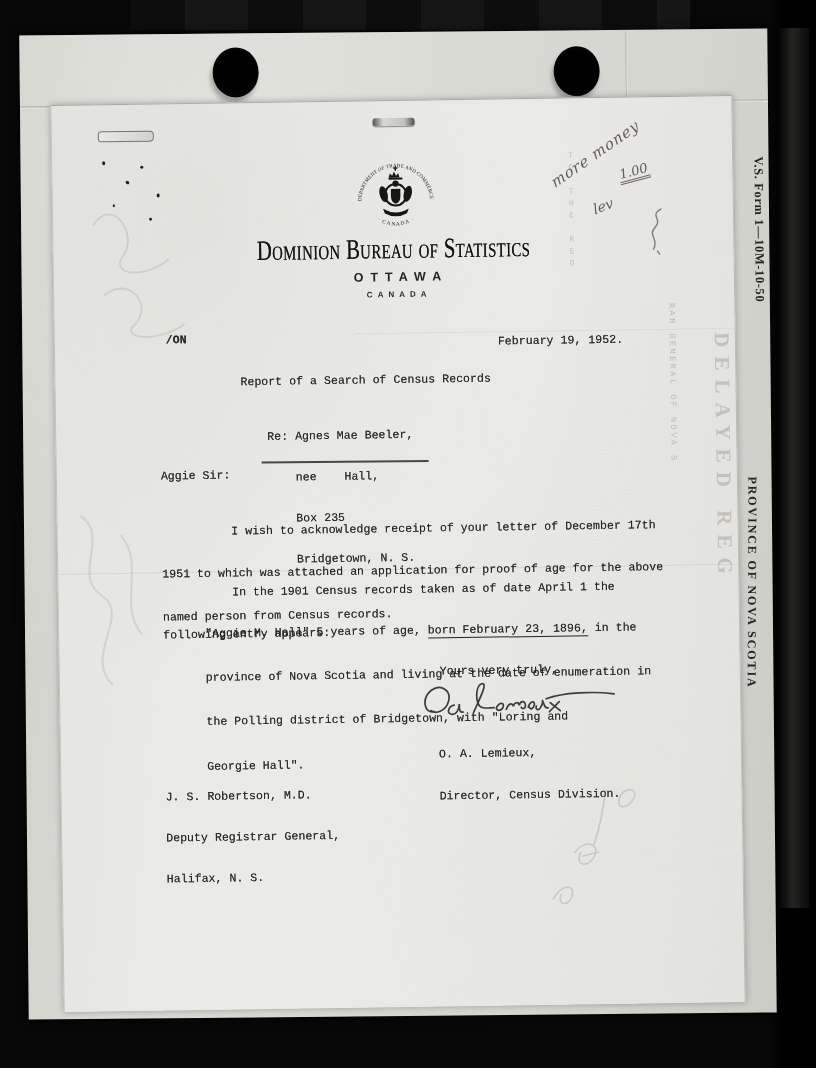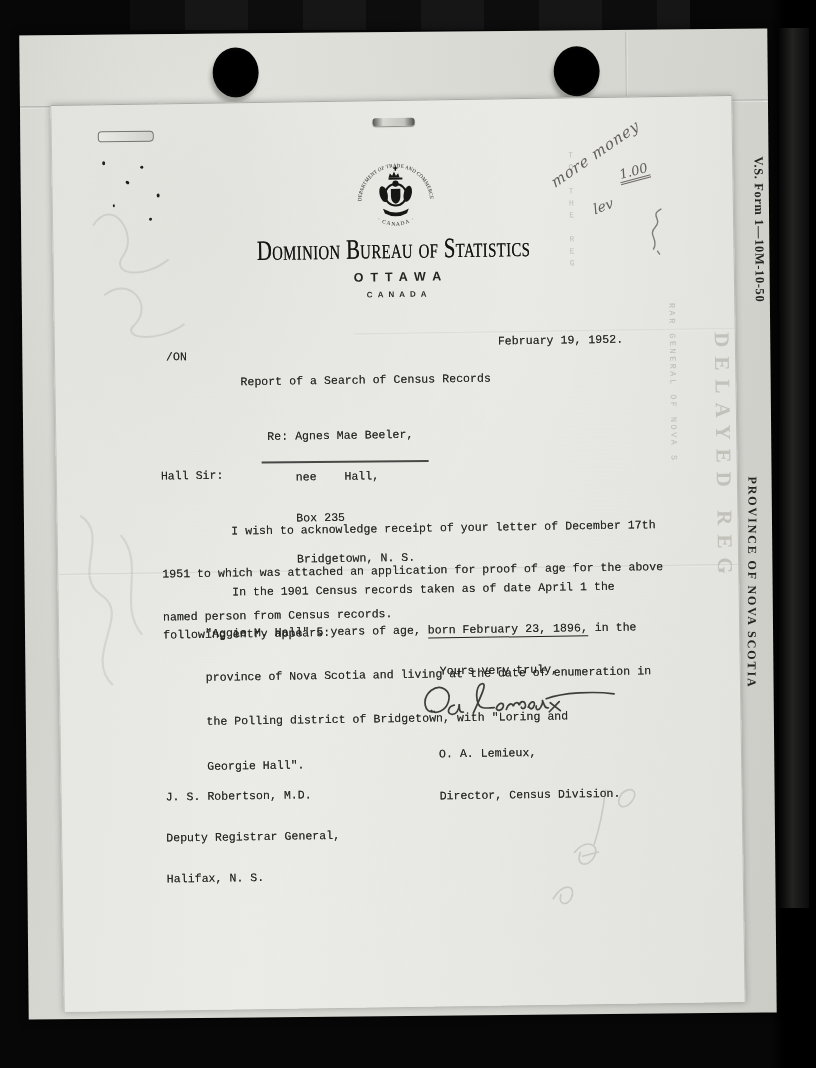--- a/index.html
+++ b/index.html
@@ -160,33 +160,33 @@
         <ellipse cx="36" cy="43" rx="4.6" ry="9.5" transform="rotate(-14 36 43)"></ellipse>
         <ellipse cx="64" cy="43" rx="4.6" ry="9.5" transform="rotate(14 64 43)"></ellipse>
         <path d="M35,60 q15,9 30,0 l-2.2,5.5 q-12.8,7 -25.6,0 z"></path>
       </g>
     </svg>
 
     <div class="bureau">Dominion Bureau of Statistics</div>
     <div class="ottawa">OTTAWA</div>
     <div class="canada-sub">CANADA</div>
 
-    <div class="mono" style="left:111px;top:246px;">/ON</div>
+    <div class="mono" style="left:111px;top:229px;font-weight:bold;">/ON</div>
     <div class="mono" style="left:443px;top:235px;">February 19, 1952.</div>
     <div class="mono" style="left:185px;top:272px;">Report of a Search of Census Records</div>
 
     <div class="mono lh15" style="left:211px;top:301px;">
       <div>Re: Agnes Mae Beeler,</div>
       <div>    nee    Hall,</div>
       <div>    Box 235</div>
       <div>    Bridgetown, N. S.</div>
     </div>
     <div class="underline-bar" style="left:205px;top:359px;width:167px;height:1.7px;transform:rotate(.3deg);"></div>
 
-    <div class="mono" style="left:104px;top:365px;">Hall Sir:</div>
+    <div class="mono" style="left:104px;top:365px;">Aggie Sir:</div>
 
     <div class="mono lh16" style="left:104px;top:394px;">
       <div>          I wish to acknowledge receipt of your letter of December 17th</div>
       <div>1951 to which was attached an application for proof of age for the above</div>
       <div>named person from Census records.</div>
     </div>
 
     <div class="mono lh16" style="left:104px;top:455px;">
       <div>          In the 1901 Census records taken as of date April 1 the</div>
       <div>following entry appears:</div>

